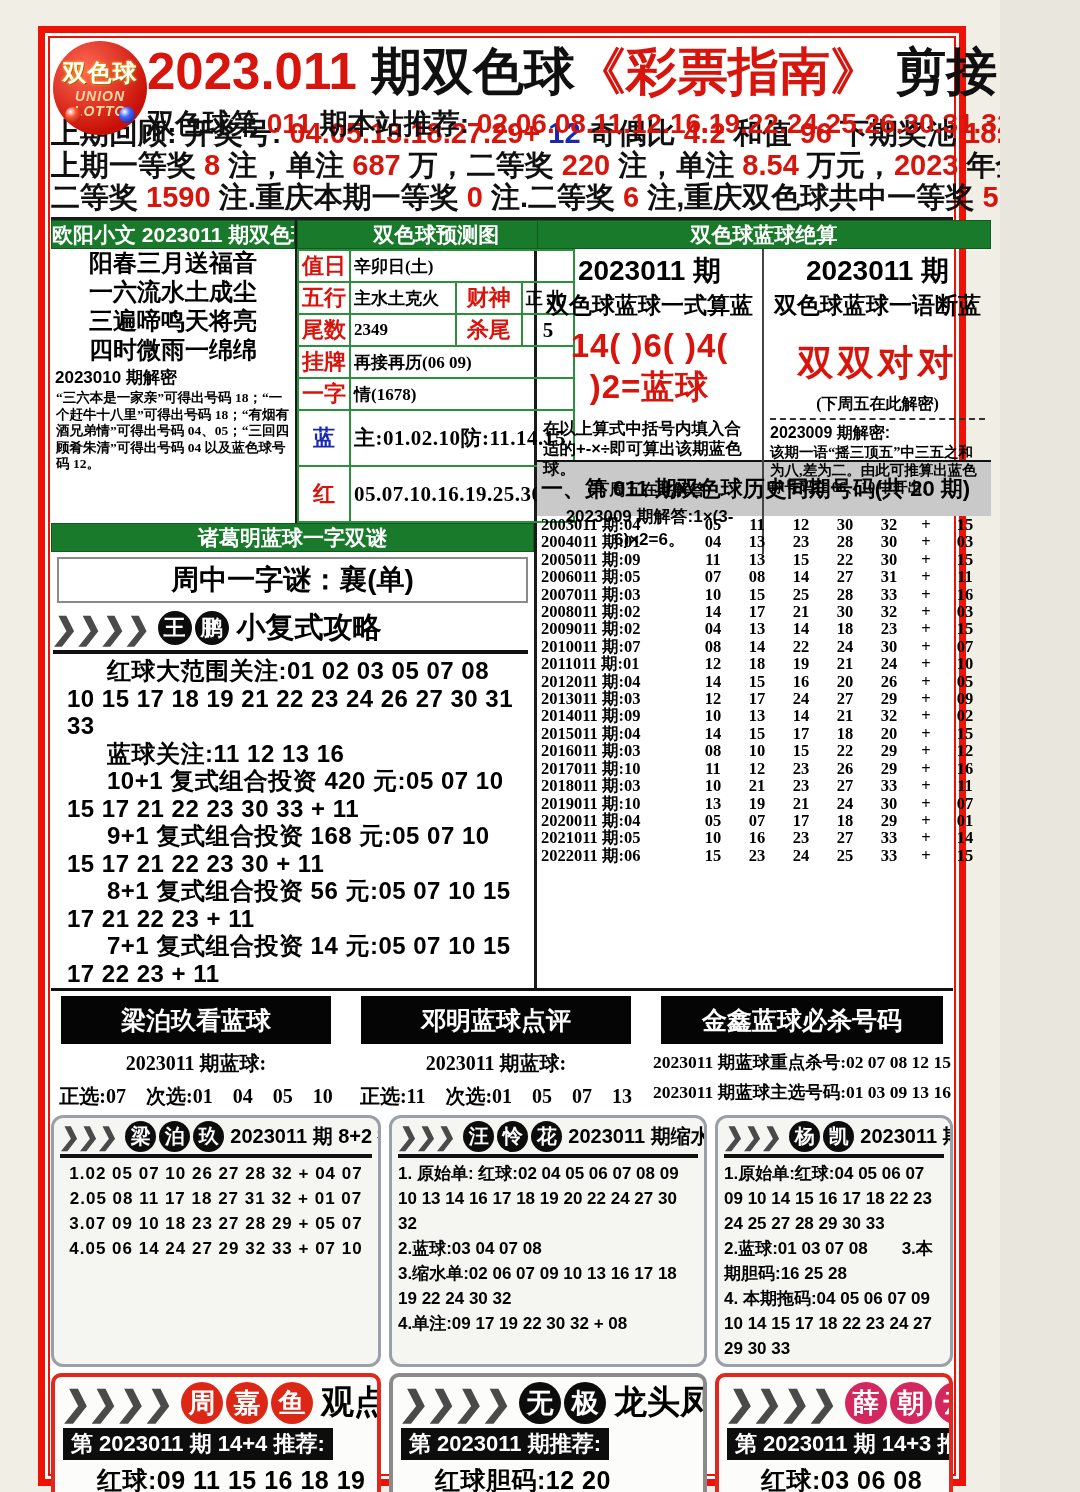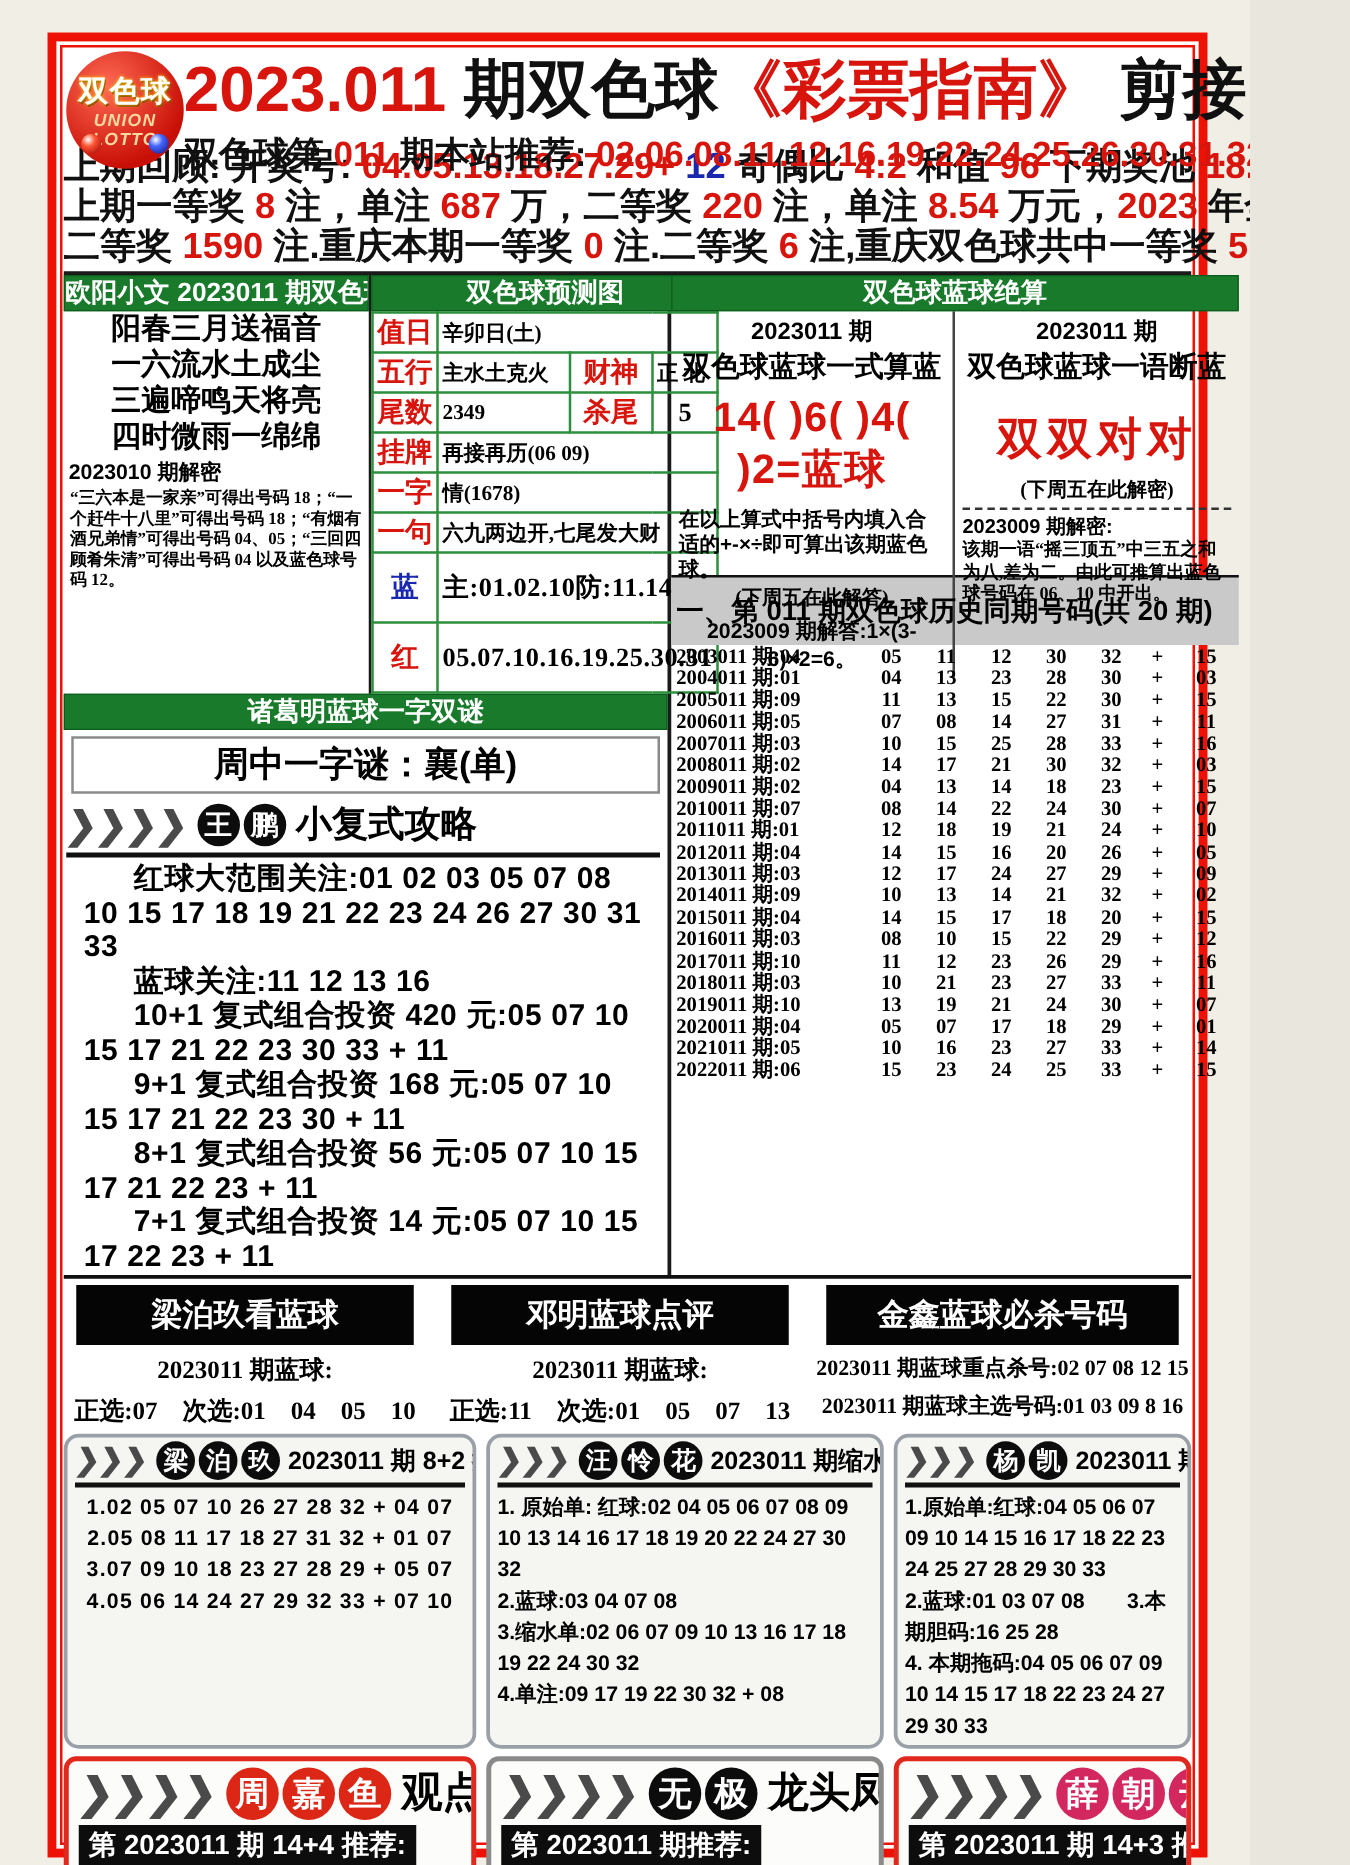--- a/index.html
+++ b/index.html
@@ -50,21 +50,21 @@
   .circles{display:inline-flex;gap:3px;}
   .circle{display:inline-flex;width:34px;height:34px;border-radius:50%;background:#111;color:#fff;
           align-items:center;justify-content:center;font-size:22px;font-weight:bold;flex:0 0 auto;}
   .wp-title{font-size:29px;font-weight:bold;margin-left:8px;white-space:nowrap;}
   .wp-lines{padding:1px 16px;}
   .wp-line{font-size:24px;font-weight:bold;line-height:27.5px;text-indent:40px;letter-spacing:0.5px;}
   
   .jue-grid{display:grid;grid-template-columns:1fr 1fr;height:211px;}
   .jue-left{border-right:2px solid #444;padding:3px 6px;text-align:center;}
   .jue-right{padding:3px 6px;text-align:center;}
-  .jue-t1{font-size:19px;font-weight:bold;}
+  .jue-t1{font-size:28px;font-weight:bold;}
   .jue-t2{font-size:23px;font-weight:bold;}
   .jue-formula{font-size:33px;font-weight:bold;color:#d8150c;margin:6px 0 8px 0;letter-spacing:1px;}
   .jue-phrase{font-size:36px;font-weight:bold;color:#d8150c;margin:18px 0 6px 0;letter-spacing:4px;}
   .jue-note{font-size:16.5px;font-weight:bold;text-align:left;line-height:20px;}
   .jue-note2{font-family:"Liberation Serif",serif;font-size:16px;font-weight:bold;margin:2px 0;}
   .jue-ans{font-size:17px;font-weight:bold;margin-top:4px;}
   .dashes{border-top:2px dashed #333;margin:3px 0;}
   .jue-dt{font-size:16px;font-weight:bold;text-align:left;}
   .jue-dx{font-family:"Liberation Serif",serif;font-size:14.5px;font-weight:bold;text-align:left;line-height:17.5px;}
   .hist-header{background:#c9c9c9;border-top:2px solid #111;font-size:22px;font-weight:bold;padding:12px 4px;white-space:nowrap;overflow:hidden;}
@@ -161,24 +161,20 @@
               <td class="pv" style="text-align:center;font-size:21px;">5</td>
                   </tr>
             <tr>
               <td class="pl">挂牌</td>
               <td class="pv" colspan="3">再接再历(06 09)</td>
                   </tr>
             <tr>
               <td class="pl">一字</td>
               <td class="pv" colspan="3">情(1678)</td>
                   </tr>
-            <tr>
-              <td class="pl">一句</td>
-              <td class="pv" colspan="3">六九两边开,七尾发大财</td>
-                  </tr>
             <tr class="bigrow">
               <td class="pl pl-blue">蓝</td>
               <td class="pv" colspan="3">主:01.02.10防:11.14.15</td>
                   </tr>
             <tr class="bigrow">
               <td class="pl">红</td>
               <td class="pv" colspan="3">05.07.10.16.19.25.30.31</td>
                   </tr>
           </tbody>
               </table>
@@ -440,21 +436,21 @@
       <div class="exp-l2">正选:07　次选:01　04　05　10</div>
     </div>
     <div class="exp">
       <div class="blackbar">邓明蓝球点评</div>
       <div class="exp-l1">2023011 期蓝球:</div>
       <div class="exp-l2">正选:11　次选:01　05　07　13</div>
     </div>
     <div class="exp exp-sm">
       <div class="blackbar">金鑫蓝球必杀号码</div>
       <div class="exp-l1">2023011 期蓝球重点杀号:02 07 08 12 15</div>
-      <div class="exp-l2">2023011 期蓝球主选号码:01 03 09 8 16</div>
+      <div class="exp-l2">2023011 期蓝球主选号码:01 03 09 13 16</div>
     </div>
   </div>
 
   <div class="boxes3">
     <div class="box box-center">
       <div class="box-header">
         <span class="arrows">❯❯❯</span>
         <span class="circles c-black">
               <span class="circle">梁</span>
               <span class="circle">泊</span>

